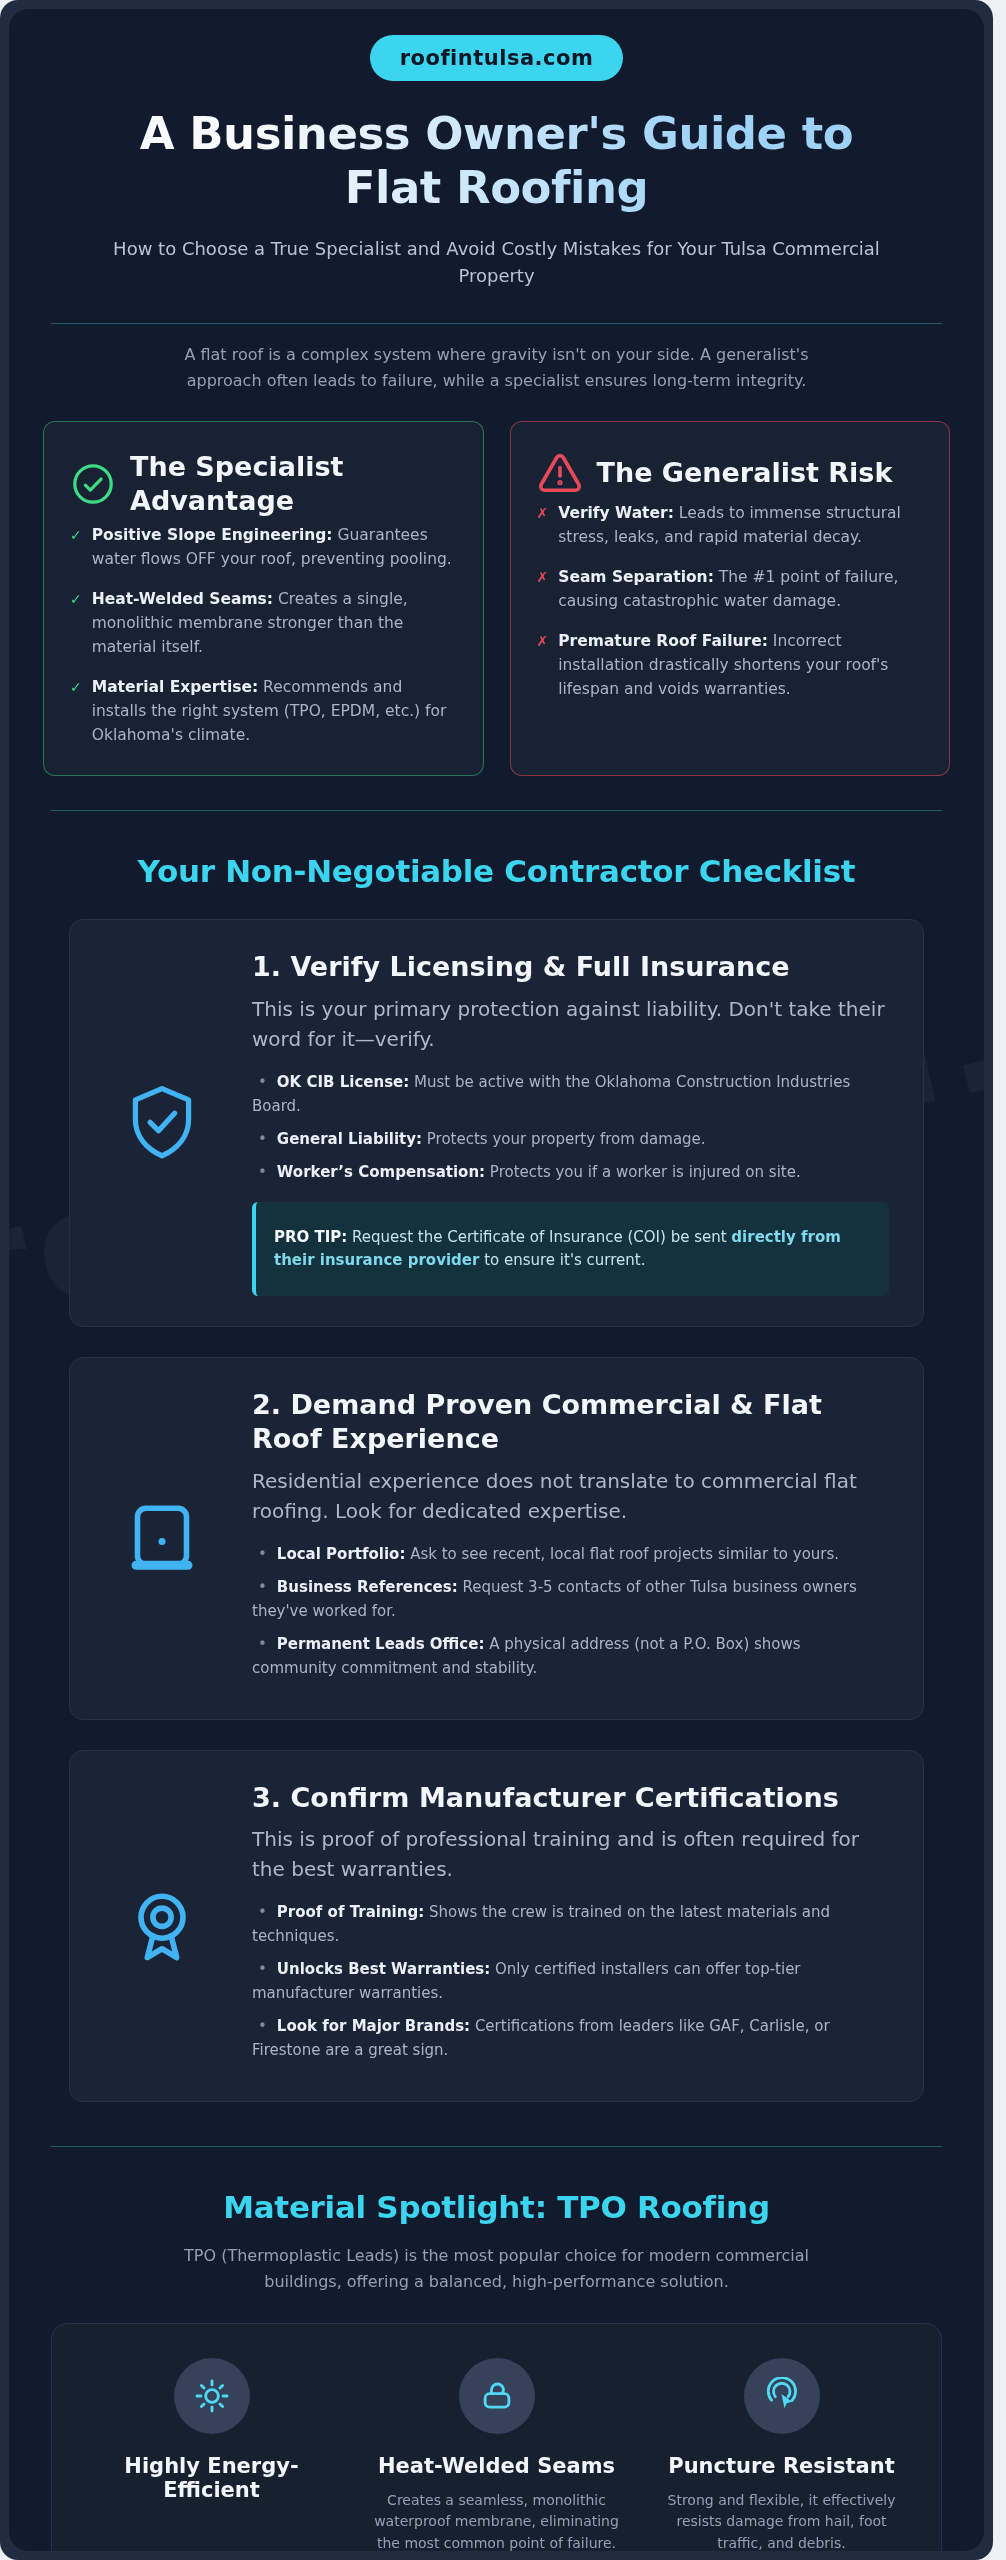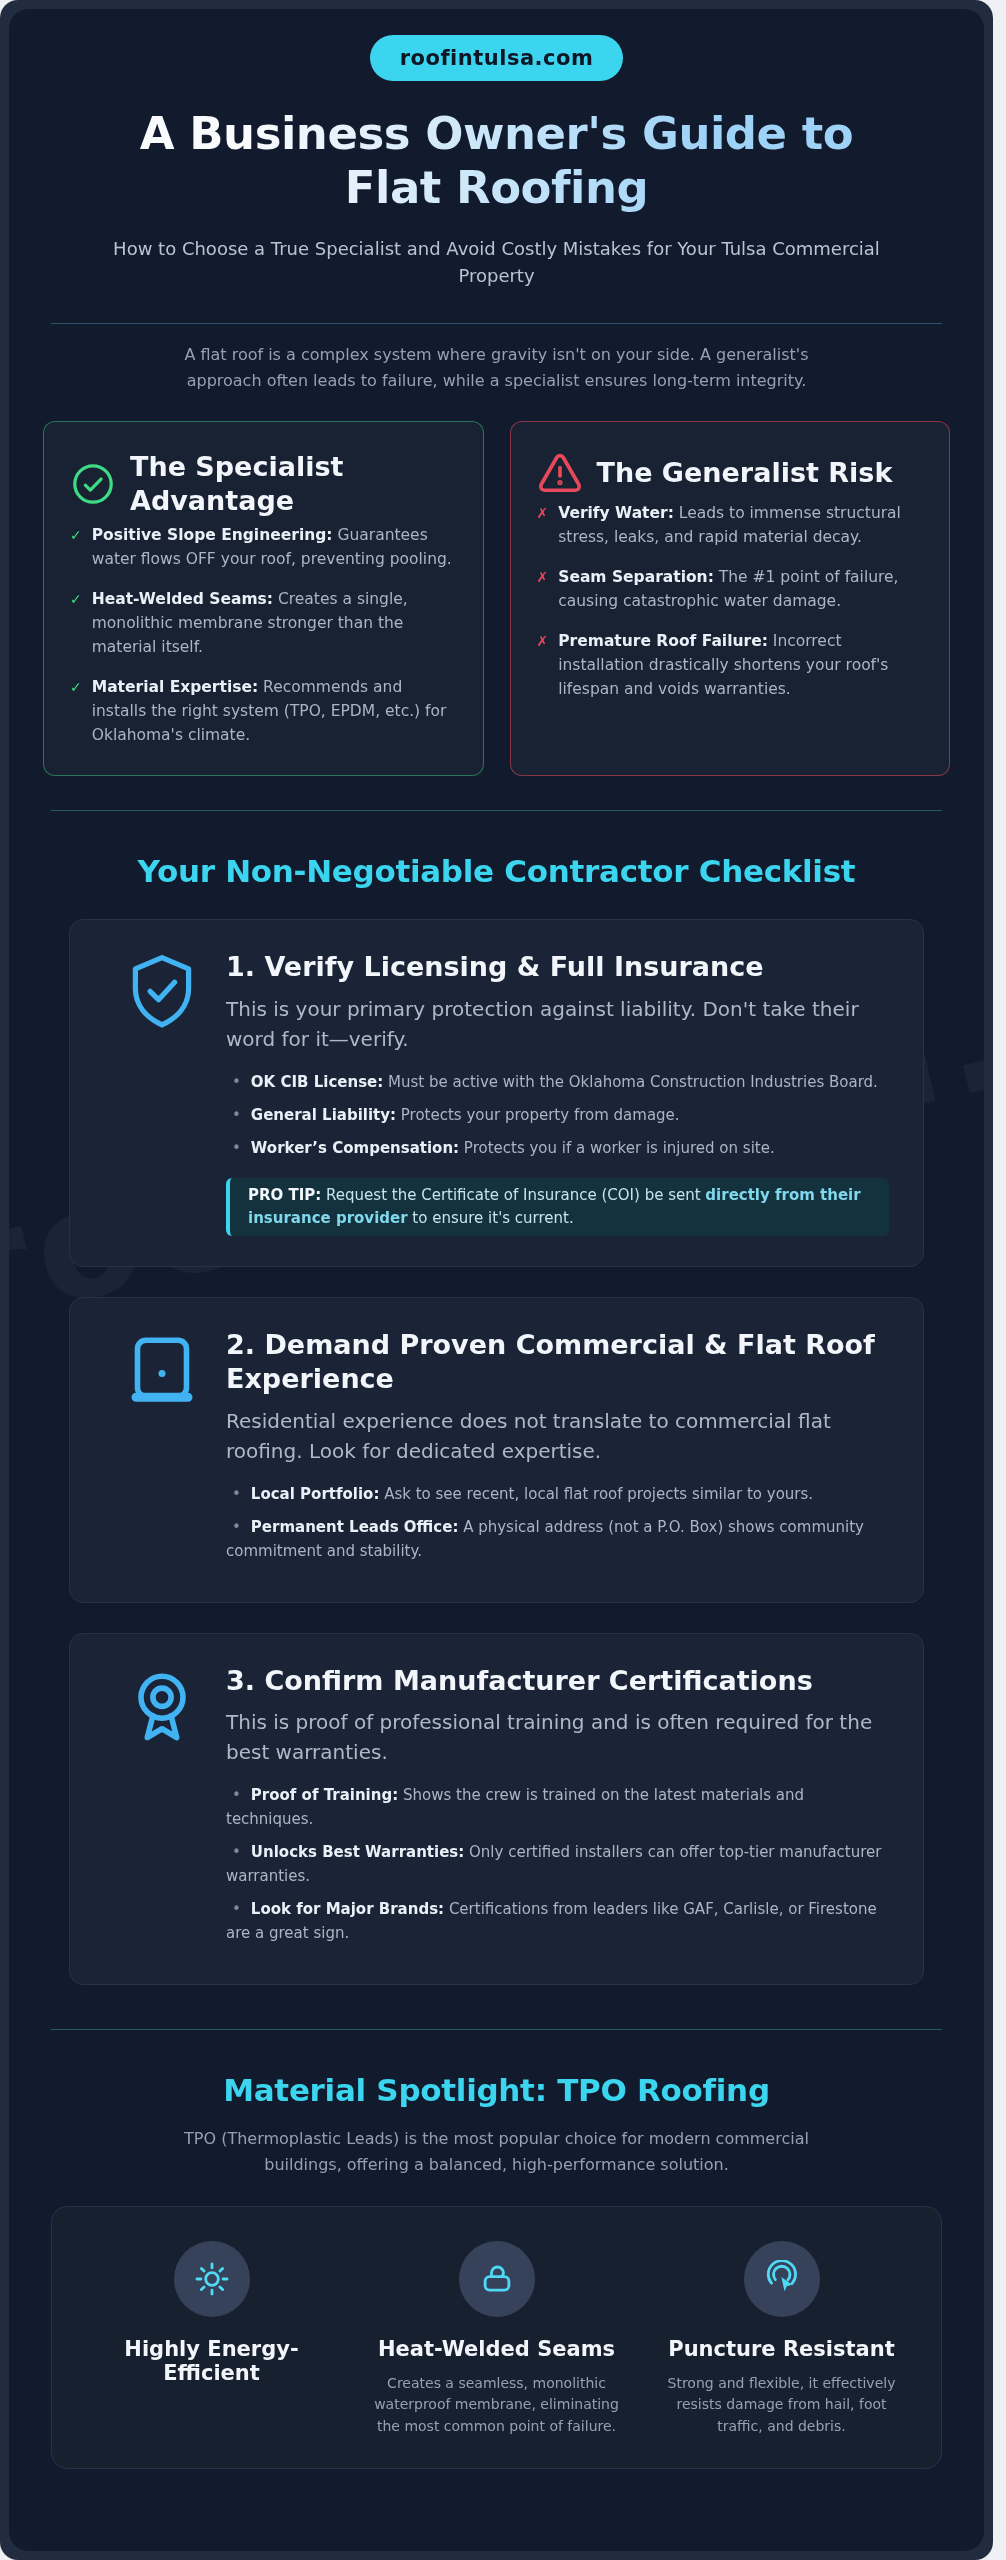--- a/index.html
+++ b/index.html
@@ -75,35 +75,35 @@
   .vr-head{display:flex;align-items:center;gap:14px;margin-bottom:5px;}
   .vr-title{font-size:27px;font-weight:800;color:var(--txt-bright);line-height:1.25;}
   .vr-item{display:flex;gap:10px;margin-bottom:16px;font-size:15.5px;line-height:1.55;color:var(--txt-body);}
   .vr-item:last-child{margin-bottom:0;}
   .mark{flex:0 0 auto;font-size:14px;font-weight:bold;margin-top:2px;}
   .mark.good{color:var(--green);}
   .mark.bad{color:var(--red);}
   .lbl{font-weight:bold;color:#eaf0f7;}
 
   .chk-card{
-    display:flex;
+    display:flex;align-items:center;gap:26px;
     background:var(--panel-bg);border:1px solid #27324a;border-radius:14px;
     margin:30px 60px 0;padding:30px 34px 30px 28px;
   }
   .chk-card:first-of-type{margin-top:38px;}
   .chk-icon{flex:0 0 128px;display:flex;justify-content:center;}
   .chk-body{flex:1;}
   .chk-title{font-size:27px;font-weight:800;color:var(--txt-bright);line-height:1.25;}
   .chk-sub{margin-top:10px;font-size:20px;color:#aeb9c8;line-height:1.5;}
   .chk-list{margin-top:16px;}
   .chk-li{font-size:15px;line-height:1.6;color:var(--txt-body);margin-bottom:9px;}
   .chk-li .dot{color:#7f8a9a;margin:0 10px 0 6px;}
   .protip{
     margin-top:18px;background:#14323e;border-left:4px solid var(--accent);
-    border-radius:6px;padding:6px 18px;font-size:15px;line-height:1.55;color:#c6e4ef;
+    border-radius:6px;padding:24px 18px;font-size:15px;line-height:1.55;color:#c6e4ef;
   }
   .protip .lbl{color:#f2f8fb;}
   .protip .embold{font-weight:bold;color:#7fd8ec;}
 
   .tpo-card{
     background:#17202f;border:1px solid #27324a;border-radius:16px;
     margin:28px 42px 0;padding:34px 30px 30px;
   }
   .tpo-cols{display:flex;gap:26px;}
   .tpo-col{flex:1;text-align:center;}
@@ -216,20 +216,21 @@
             <rect x="5" y="3.5" width="14" height="16" rx="2.4"></rect>
             <circle cx="12" cy="13" r="1" fill="#41b2f2" stroke="none"></circle>
             <path d="M4.6 19.8h14.8" stroke-width="2.6"></path>
           </svg>
         </div>
         <div class="chk-body">
           <div class="chk-title">2. Demand Proven Commercial &amp; Flat Roof Experience</div>
           <div class="chk-sub">Residential experience does not translate to commercial flat roofing. Look for dedicated expertise.</div>
           <div class="chk-list">
             <div class="chk-li"><span class="dot">•</span><span class="lbl">Local Portfolio:</span> <span>Ask to see recent, local flat roof projects similar to yours.</span></div>
+            <div class="chk-li"><span class="dot">•</span><span class="lbl">Business References:</span> <span>Request 3-5 contacts of other Tulsa business owners they've worked for.</span></div>
             <div class="chk-li"><span class="dot">•</span><span class="lbl">Permanent Leads Office:</span> <span>A physical address (not a P.O. Box) shows community commitment and stability.</span></div>
           </div>
         </div>
       </div>
 
       <div class="chk-card">
         <div class="chk-icon">
           <svg width="84" height="84" viewBox="0 0 24 24" fill="none" stroke="#41b2f2" stroke-width="1.6" stroke-linecap="round" stroke-linejoin="round">
             <circle cx="12" cy="9.5" r="6"></circle>
             <circle cx="12" cy="9.5" r="2.6"></circle>

